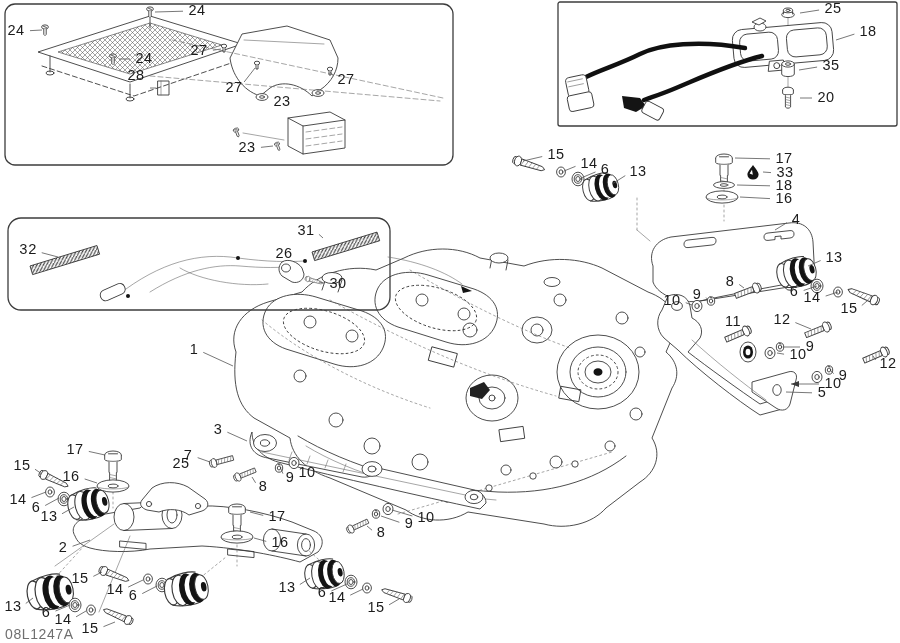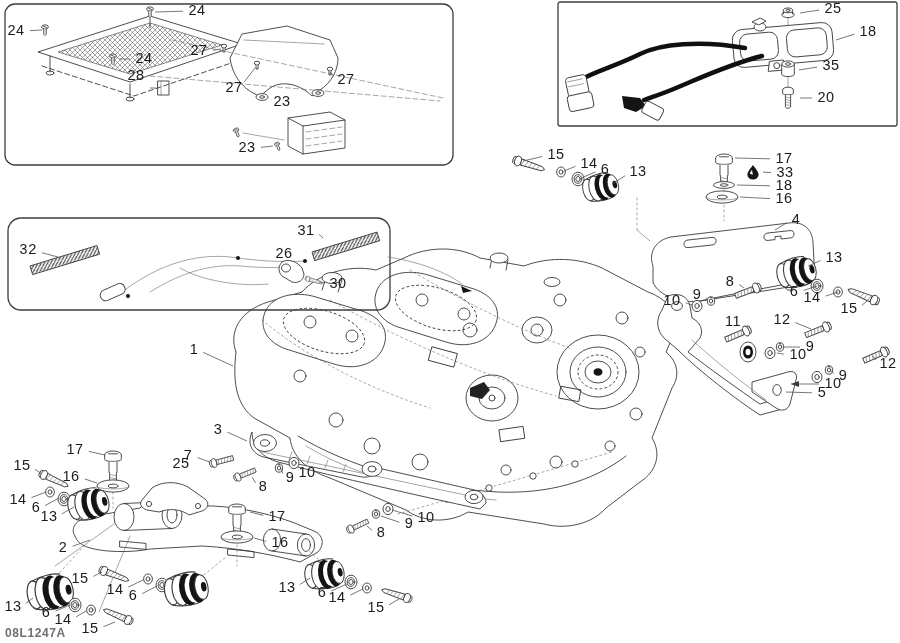--- a/index.html
+++ b/index.html
@@ -13,21 +13,21 @@
   .blk{fill:#141414;stroke:none;}
   .dsh{stroke-dasharray:5 3;}
   .ddt{stroke-dasharray:2 3;}
   .box{fill:none;stroke:#3c3c3c;stroke-width:1.3;}
   .cable{fill:none;stroke:#101010;stroke-width:4.4;stroke-linecap:round;}
   #callout-layer{position:absolute;left:0;top:0;width:100%;height:100%;pointer-events:none;}
   .callout{position:absolute;transform:translate(-50%,-55%);font-size:14.5px;
            color:#1b1b1b;letter-spacing:.4px;white-space:nowrap;}
   #leader-svg{pointer-events:none;}
   .leader{stroke:#555555;stroke-width:.8;fill:none;}
-  .figcode{position:absolute;left:5px;top:626px;font-size:12px;color:#6f6f6f;letter-spacing:.6px;font-weight:bold;}
+  .figcode{position:absolute;left:5px;top:626px;font-size:14px;color:#6f6f6f;letter-spacing:.6px;}
 </style>
 </head>
 <body>
 
 <div id="stage">
 
 <svg id="art" width="900" height="643" viewBox="0 0 900 643">
   <defs>
     <pattern id="hatch" width="4" height="4" patternUnits="userSpaceOnUse" patternTransform="rotate(0)">
       <path d="M0,4 L4,0" stroke="#2e2e2e" stroke-width="1.1"></path>

